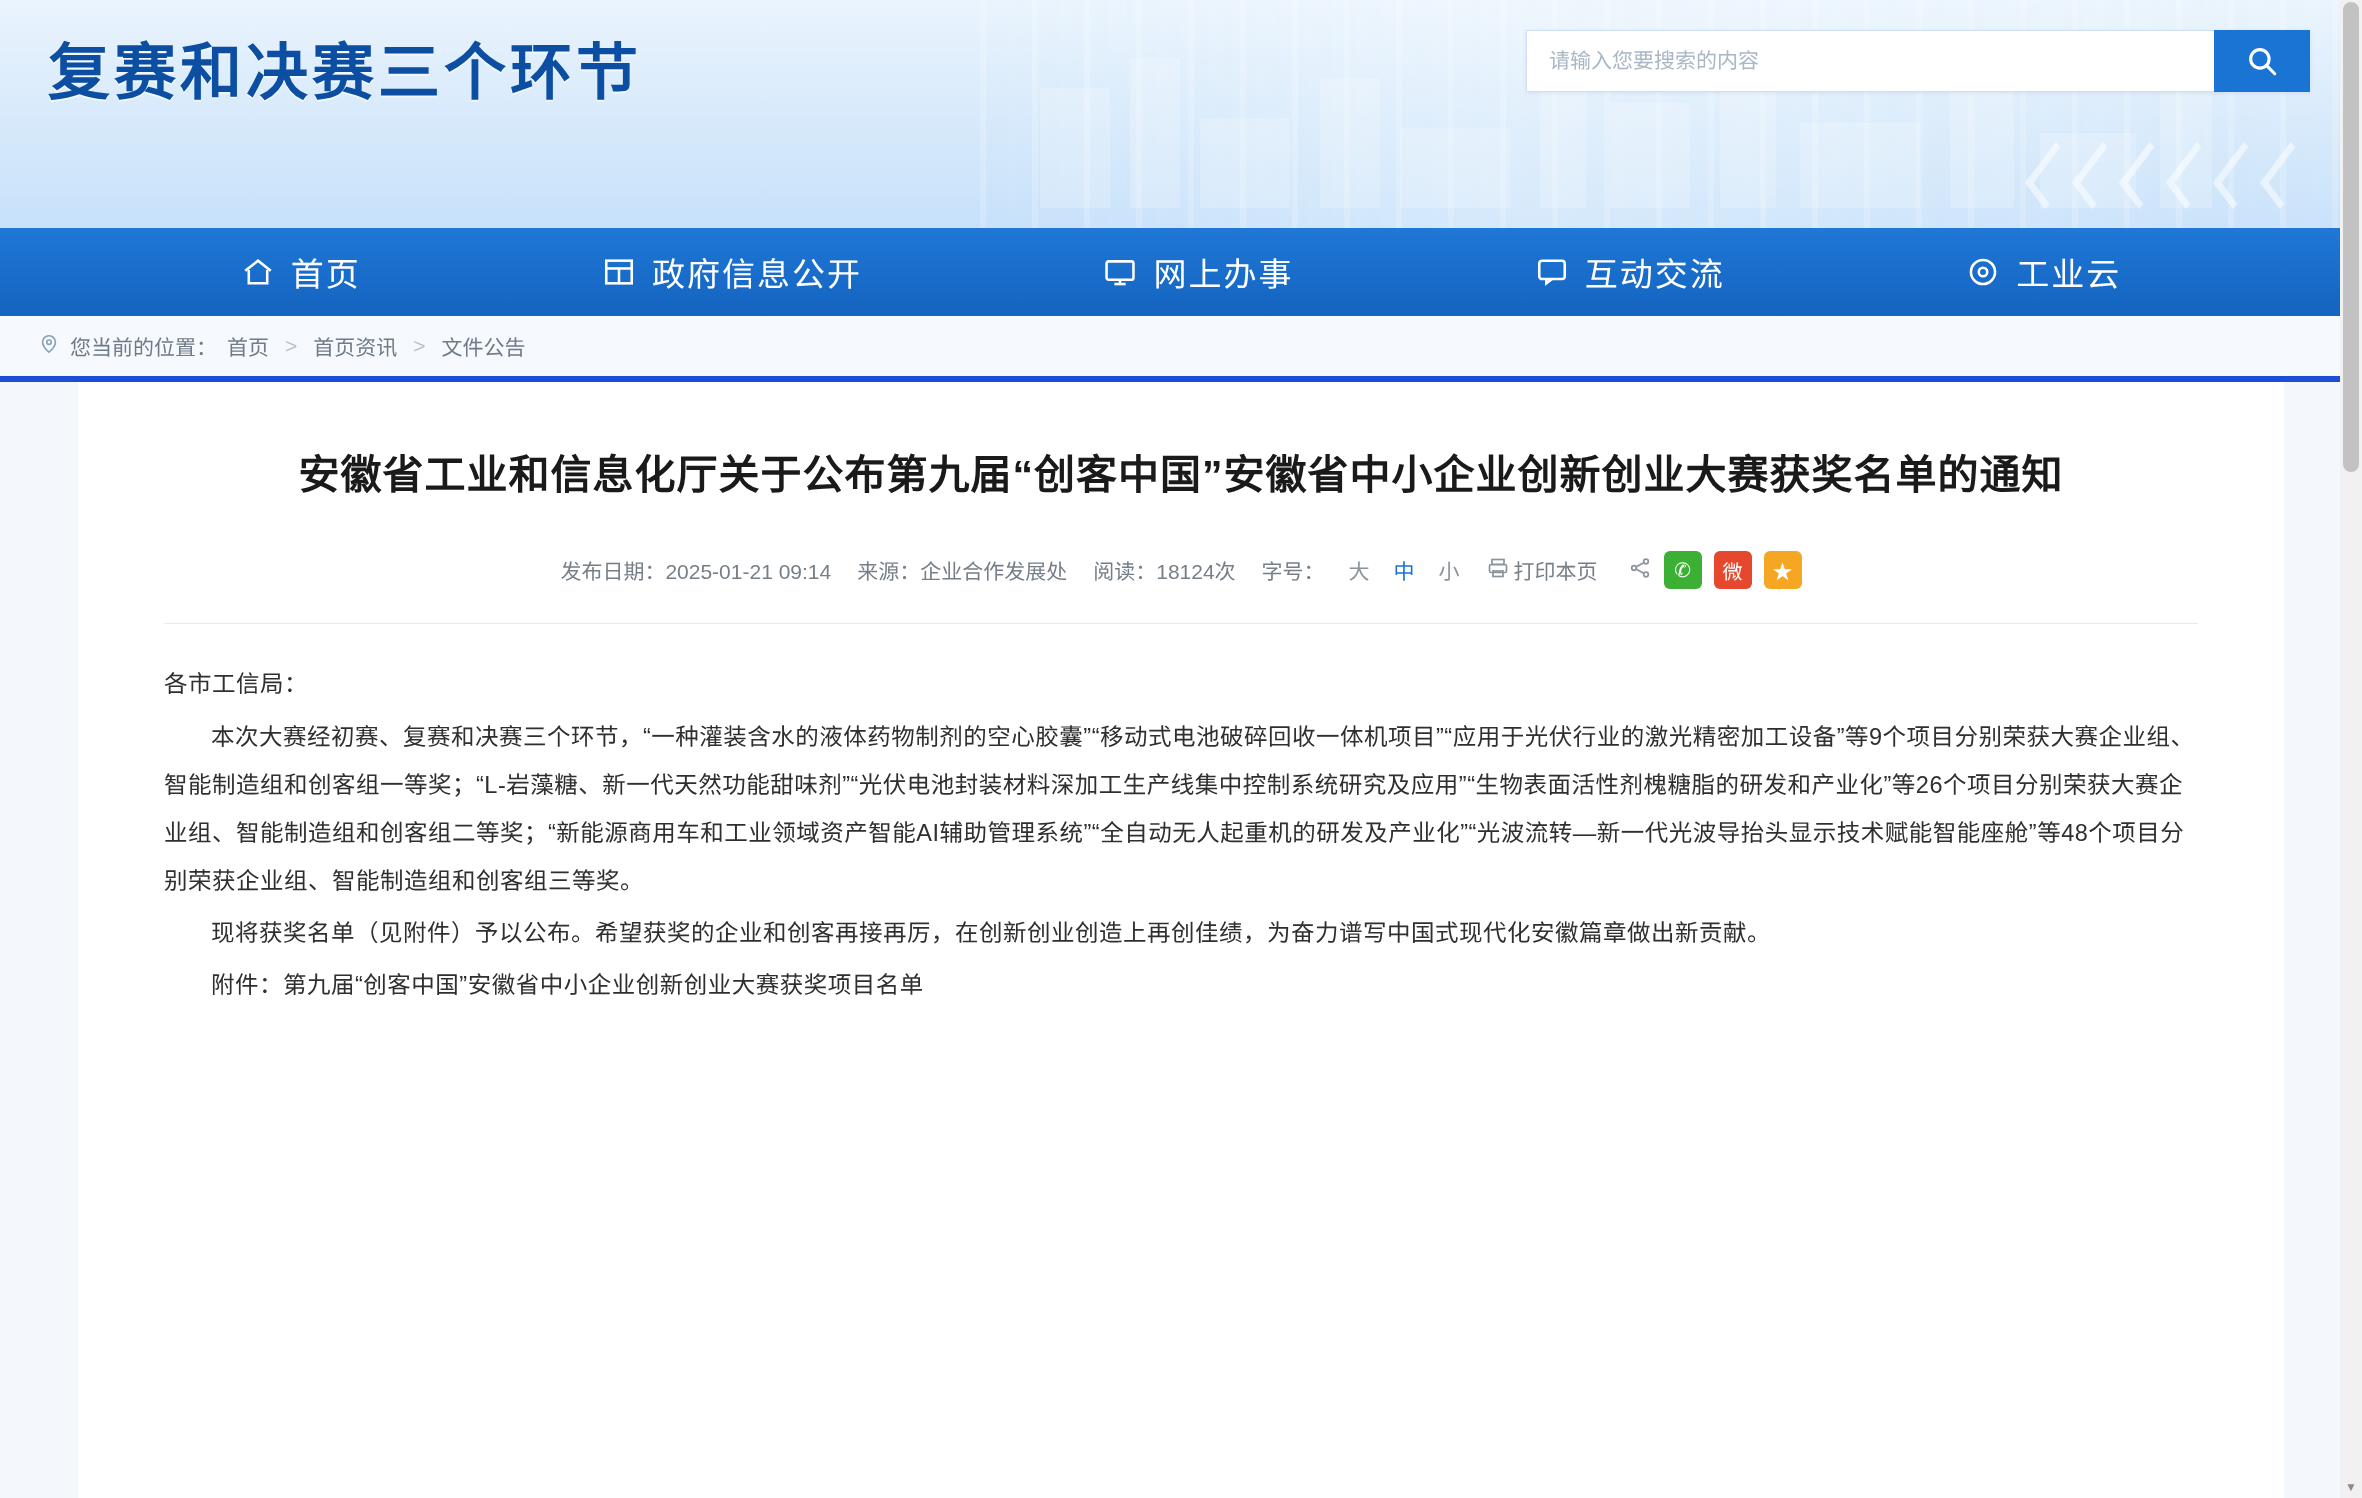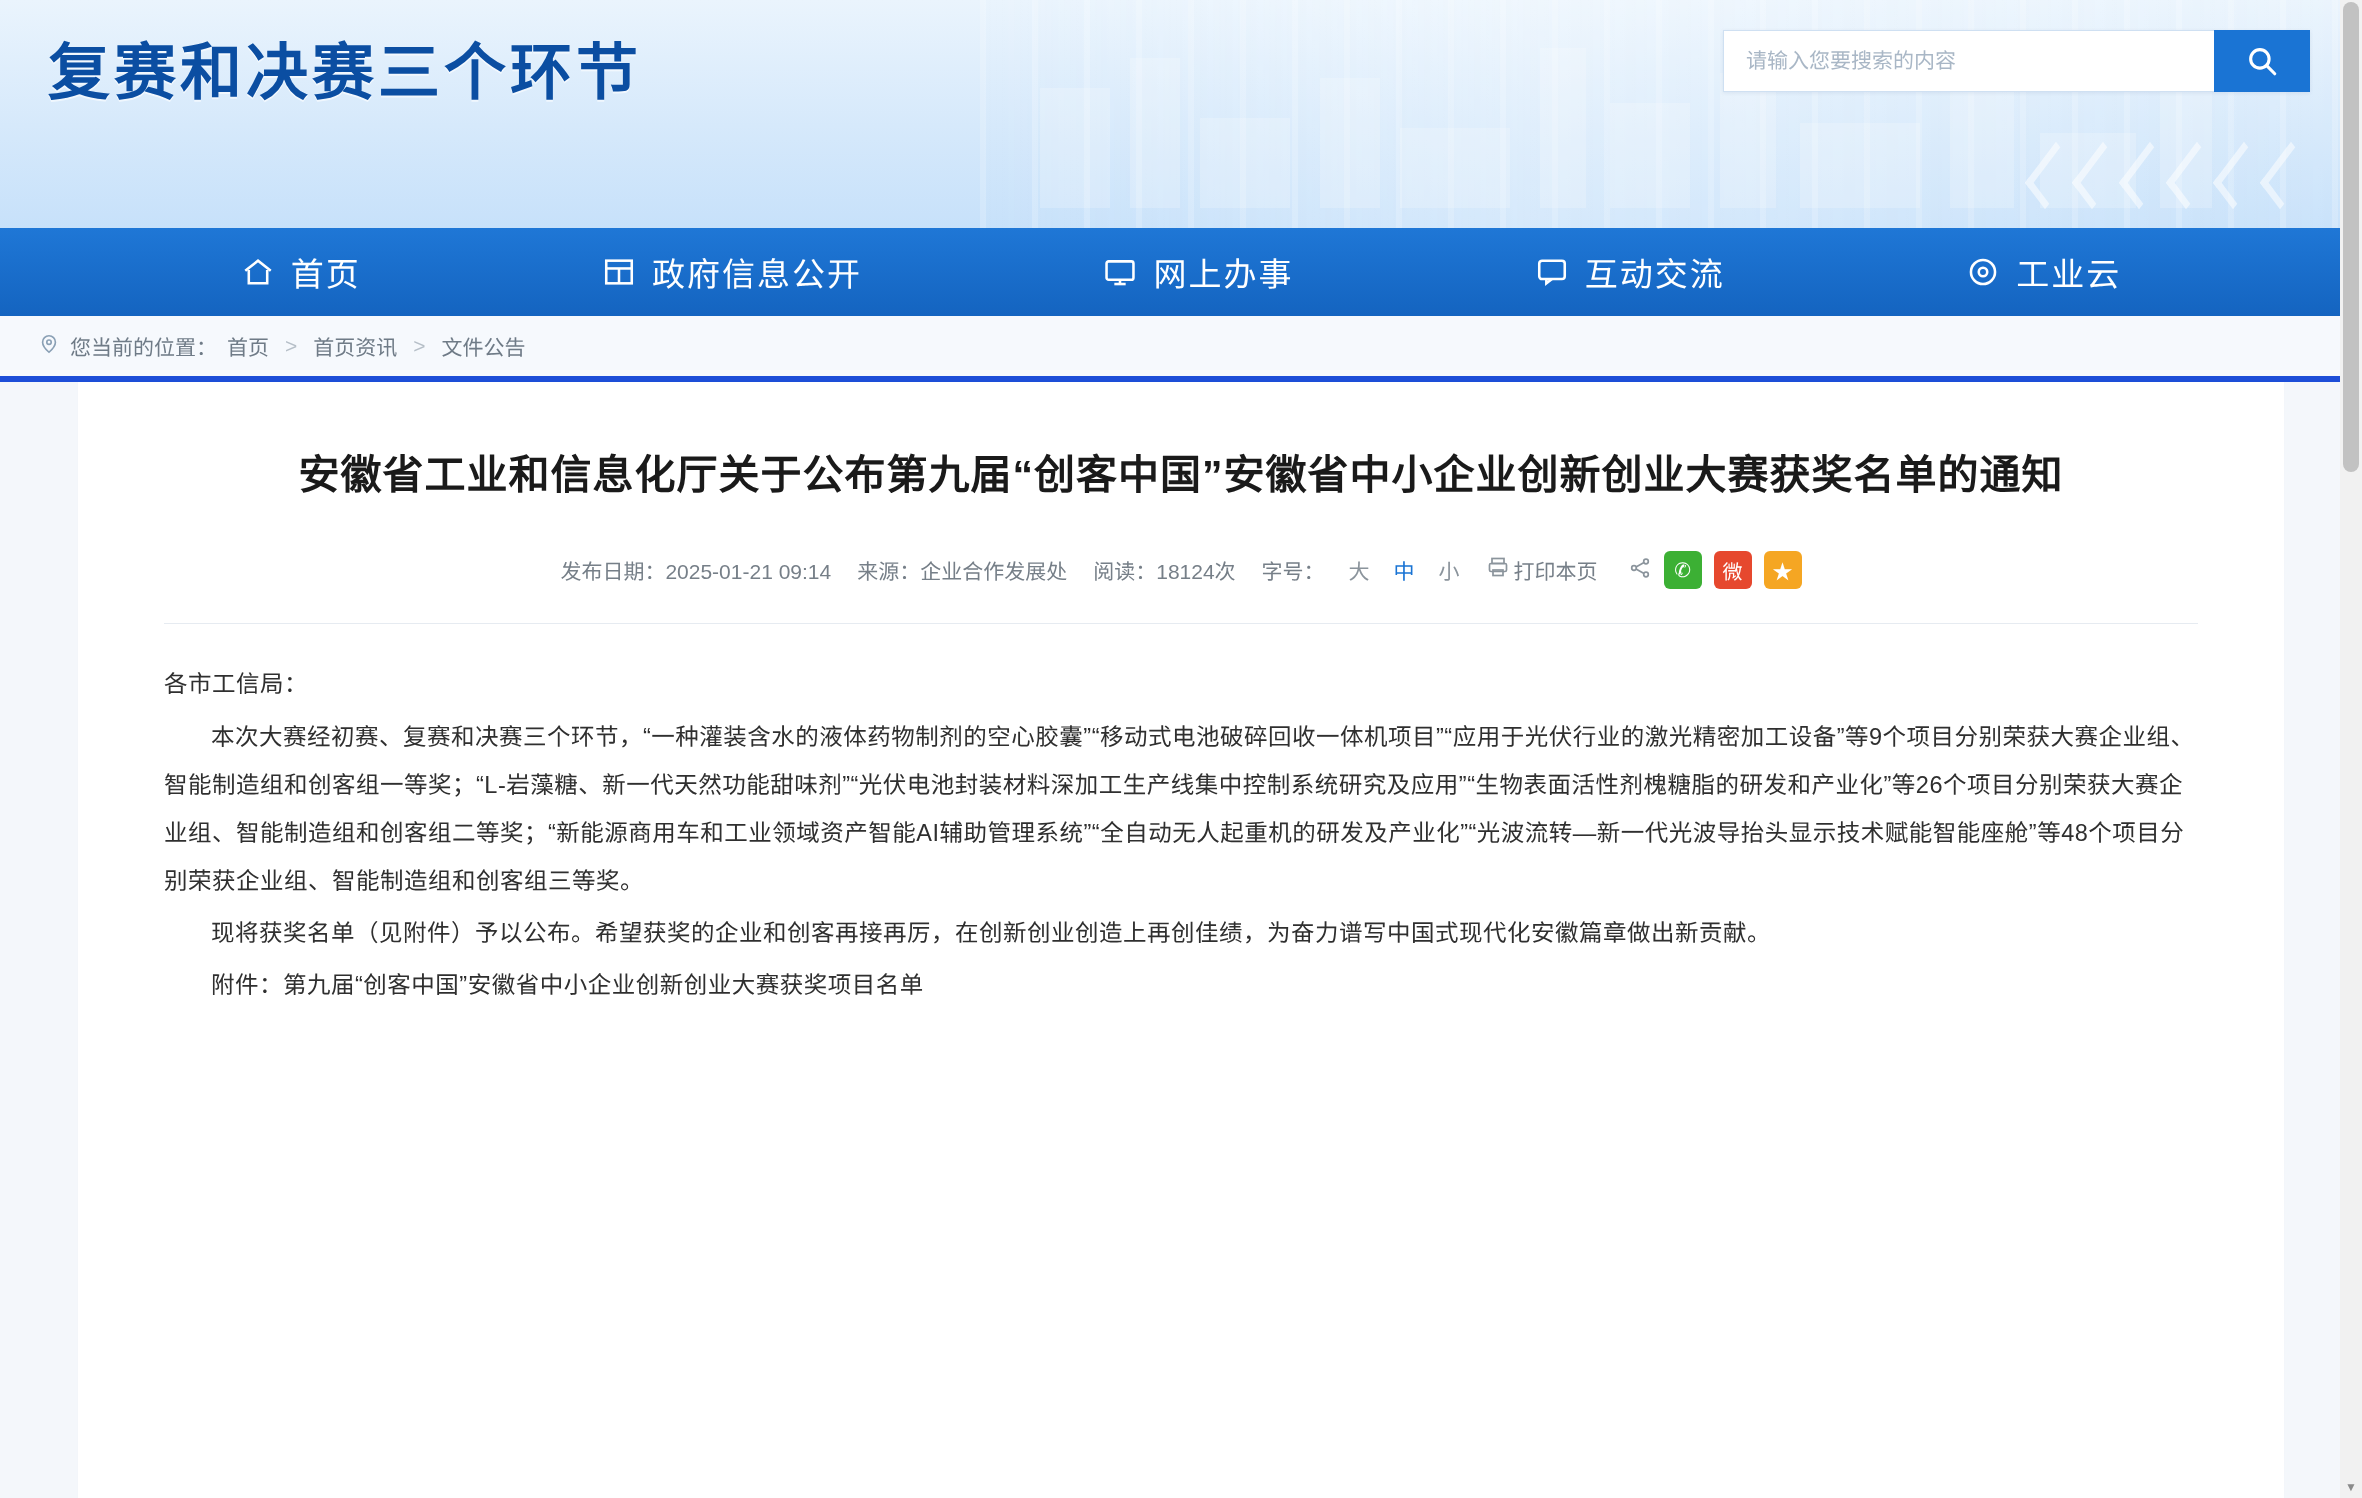--- a/index.html
+++ b/index.html
@@ -86,21 +86,21 @@
     letter-spacing: .4px;
     white-space: nowrap;
   }
 
   .search-box {
     position: absolute;
     right: 52px;
     top: 30px;
     display: flex;
     align-items: stretch;
-    width: 587px;
+    width: 784px;
     height: 62px;
     box-shadow: 0 1px 4px rgba(0, 40, 90, .08);
   }
   .search-input {
     flex: 1;
     border: 1px solid #cfe0f2;
     border-right: none;
     background: #ffffff;
     font-size: 21px;
     color: #333;
@@ -192,21 +192,21 @@
     justify-content: center;
     gap: 26px;
     font-size: 21px;
     color: #767f88;
     flex-wrap: nowrap;
   }
   .meta-item { white-space: nowrap; }
   .fontsize-group { display: flex; align-items: center; gap: 24px; }
   .fs { cursor: pointer; color: #8b949c; }
   .fs.active { color: #1a74d4; }
-  .print { display: flex; align-items: center; gap: 4px; cursor: pointer; font-family: Liberation Mono, monospace; }
+  .print { display: flex; align-items: center; gap: 4px; cursor: pointer; }
   .share { display: flex; align-items: center; gap: 12px; margin-left: 4px; }
   .share-sq {
     width: 38px; height: 38px; border-radius: 6px;
     display: flex; align-items: center; justify-content: center;
     color: #fff; font-size: 20px; cursor: pointer;
   }
   .sq-wechat { background: #3cb034; }
   .sq-weibo  { background: #e6482e; }
   .sq-qzone  { background: #f5a623; }
 

